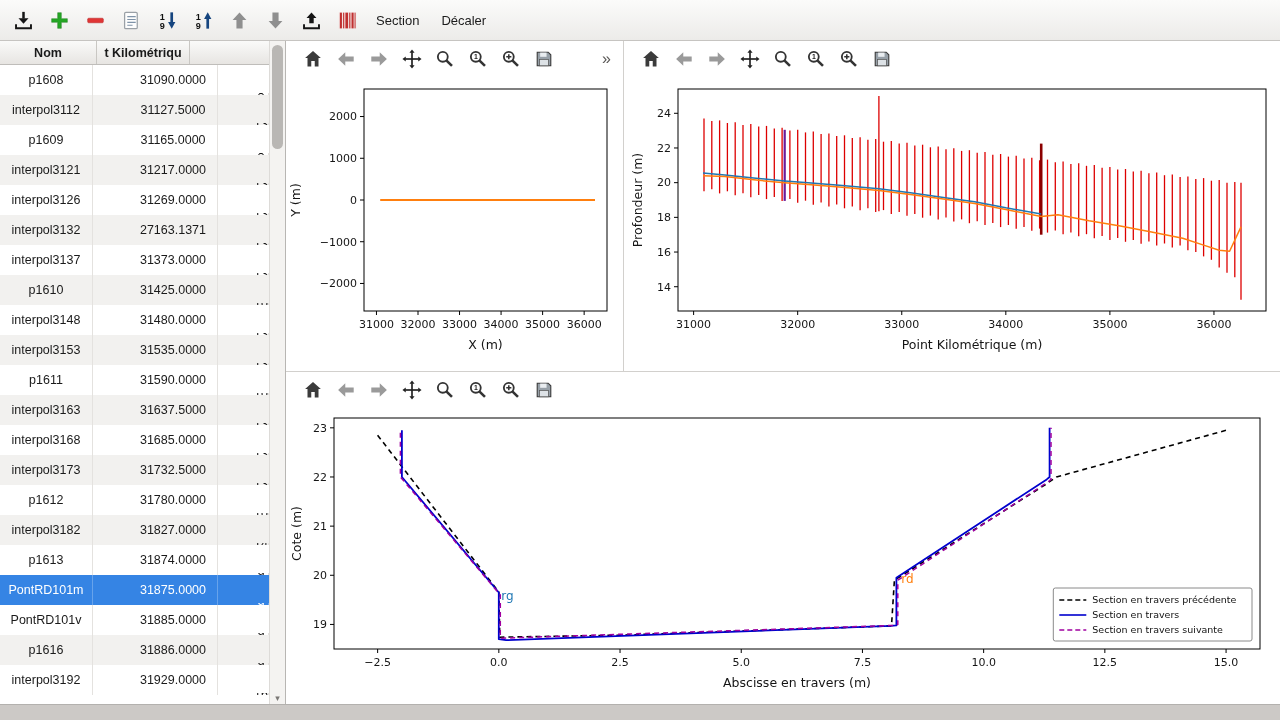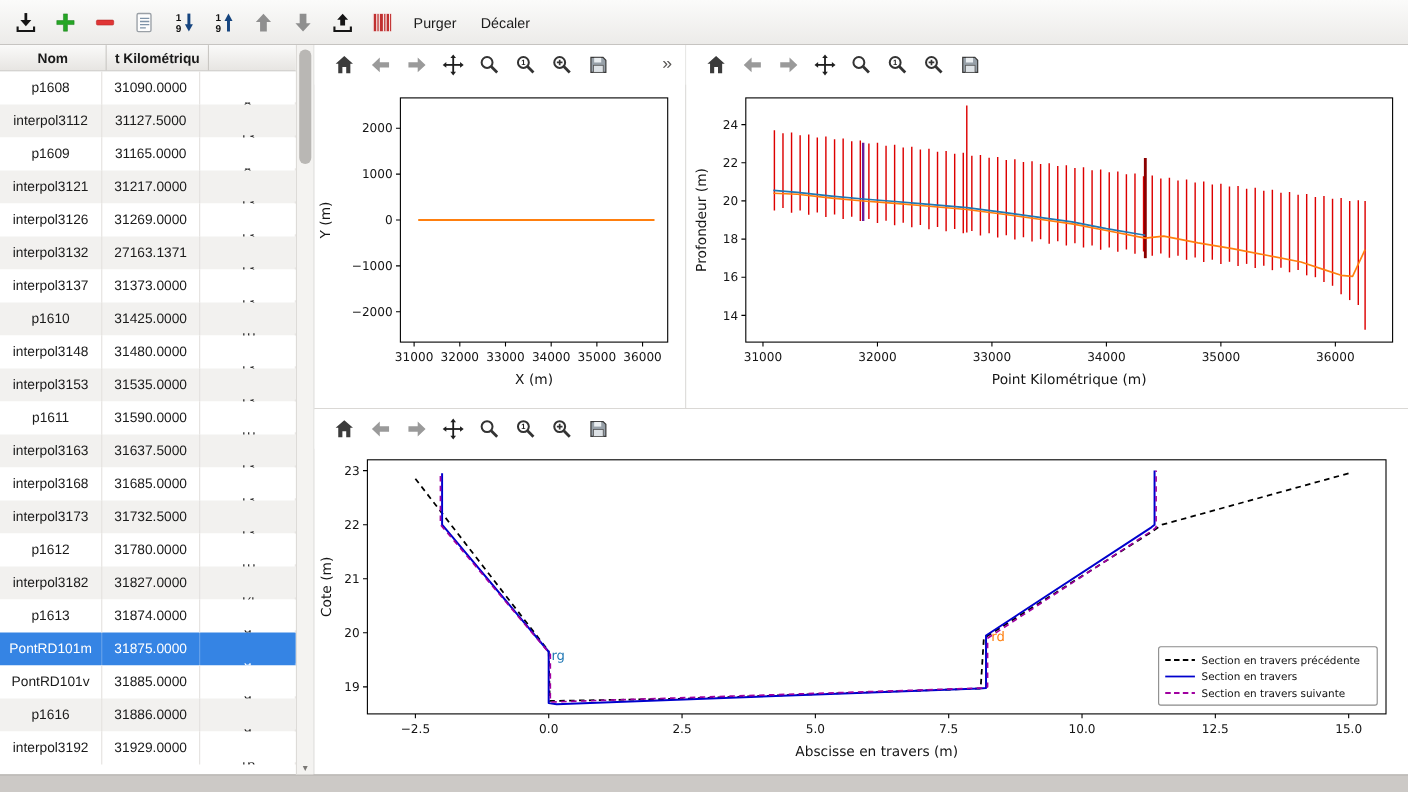--- a/index.html
+++ b/index.html
@@ -21,21 +21,21 @@
   .left-panel{width:285px;flex:0 0 285px;background:#ffffff;border-right:1px solid #b8b6b3;display:flex;}
   .table{flex:1;display:flex;flex-direction:column;overflow:hidden;}
   .thead{display:flex;height:23px;flex:0 0 23px;background:linear-gradient(#fafaf9,#e7e5e2);
          border-bottom:1px solid #bfbdba;font-weight:bold;font-size:12.5px;}
   .th{display:flex;align-items:center;justify-content:center;border-right:1px solid #c9c7c3;
       overflow:hidden;white-space:nowrap;padding:0 2px;}
   .c-nom{width:92px;flex:0 0 92px;}
   .c-pk{width:88px;flex:0 0 88px;}
   .c-pts{flex:1;margin-top:28px;}
   .tbody{flex:1;}
-  .tr{display:flex;height:30px;font-size:12.5px;background:#ffffff;}
+  .tr{display:flex;height:30px;font-size:12.5px;background:#ffffff;gap:36px;}
   .tr:nth-child(even){background:#f2f1ef;}
   .tr.selected{background:var(--sel,#3584e4);color:#ffffff;justify-content:center;}
   .td{display:flex;align-items:center;justify-content:center;border-right:1px solid #e4e2df;
       overflow:hidden;white-space:nowrap;}
   .tr.selected .td{border-right-color:rgba(255,255,255,.25);}
   .vscroll{width:15px;flex:0 0 15px;background:#f4f3f1;border-left:1px solid #dddbd8;position:relative;}
   .vthumb{position:absolute;left:2px;right:2px;top:4px;height:104px;background:#b9b7b4;border-radius:6px;}
   .vdown{position:absolute;bottom:1px;left:0;right:0;text-align:center;font-size:9px;color:#7a7875;}
 
   
@@ -122,21 +122,21 @@
         <g fill="#c03030">
           <rect x="4" y="3.8" width="2.2" height="16.4"></rect>
           <rect x="7.4" y="3.8" width="1.2" height="16.4"></rect>
           <rect x="9.8" y="3.8" width="2.8" height="16.4"></rect>
           <rect x="13.8" y="3.8" width="1.2" height="16.4"></rect>
           <rect x="16.2" y="3.8" width="2.2" height="16.4"></rect>
           <rect x="19.4" y="3.8" width="1" height="16.4"></rect>
         </g>
       </svg>
     </button>
-    <button class="tb-text">Purger</button>
+    <button class="tb-text">Section</button>
     <button class="tb-text">Décaler</button>
   </div>
 
   <div class="main">
 
     <div class="left-panel">
       <div class="table">
         <div class="thead">
           <div class="th c-nom">Nom</div>
           <div class="th c-pk">t Kilométriqu</div>

